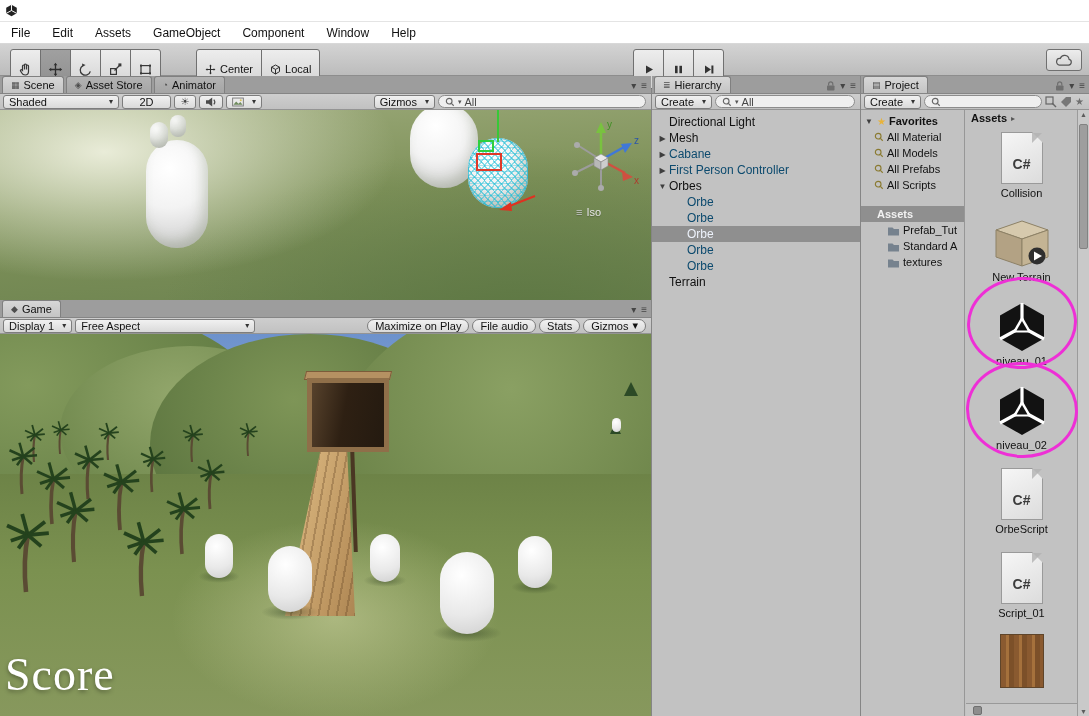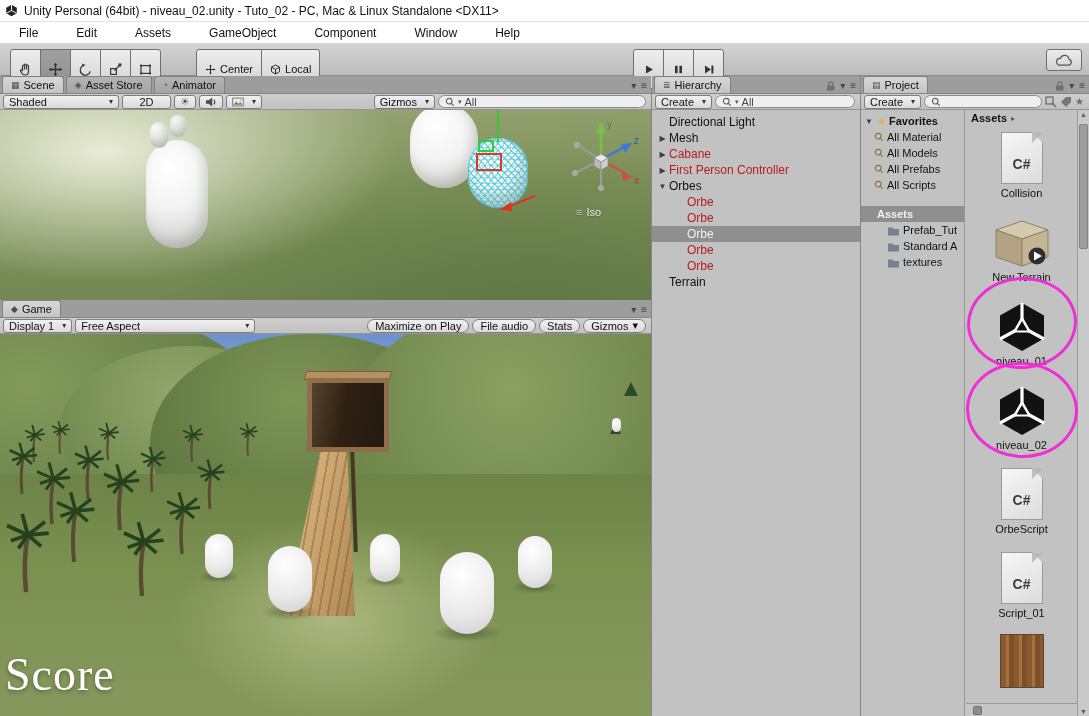--- a/index.html
+++ b/index.html
@@ -6,21 +6,21 @@
   body { background:#555; }
   #window { position:relative; width:1089px; height:716px; background:#858585;
     font-family:"Liberation Sans","DejaVu Sans",sans-serif; font-size:12px; color:#111;
     overflow:hidden; cursor:default; }
 
   
   .titlebar { position:absolute; left:0; top:0; width:100%; height:22px; background:#fff;
     display:flex; align-items:center; gap:6px; padding-left:5px; border-bottom:1px solid #e4e4e4; }
   .menubar { position:absolute; left:0; top:22px; width:100%; height:22px; background:#fff;
     display:flex; align-items:center; border-bottom:1px solid #d8d8d8; }
-  .menubar span { padding:0 19px; height:100%; display:flex; align-items:center; }
+  .menubar span { padding:0 11px; height:100%; display:flex; align-items:center; }
   .toolbar { position:absolute; left:0; top:44px; width:100%; height:32px;
     background:linear-gradient(#d3d3d3,#bcbcbc); border-bottom:1px solid #8d8d8d; }
   .tgroup { position:absolute; top:5px; display:flex; }
   .tbtn { width:31px; height:40px; display:flex; align-items:center; justify-content:center;
     background:linear-gradient(#ededed,#d2d2d2); border:1px solid #707070; margin-left:-1px; }
   .tgroup .tbtn:first-child { border-radius:3px 0 0 3px; margin-left:0; }
   .tgroup .tbtn:last-child { border-radius:0 3px 3px 0; }
   .tbtn.active { background:linear-gradient(#a0a0a0,#8e8e8e); }
   .tbtn.wide { width:auto; padding:0 8px; gap:4px; font-size:11px; }
   .cloudbtn { position:absolute; left:1046px; top:5px; width:36px; height:22px; border-radius:3px;
@@ -96,21 +96,21 @@
     font-size:46px; color:#fff; letter-spacing:1px; text-shadow:0 2px 4px rgba(0,0,0,.35); }
   .minicaps { position:absolute; border-radius:999px;
     background:radial-gradient(circle at 40% 28%, #fff, #e9e9e9 60%, #cfcfcf); }
 
   
   #hierPanel { left:652px; top:76px; width:208px; height:640px; }
   .trow { height:16px; display:flex; align-items:center; font-size:12px; padding-left:4px;
     white-space:nowrap; overflow:hidden; }
   .trow .fold { width:13px; flex:none; text-align:center; font-size:8px; color:#3e3e3e; }
   .trow.i1 { padding-left:22px; }
-  .trow.pre .lbl { color:#b91c1c; }
+  .trow.pre .lbl { color:#0c4a6e; }
   .trow.sel { background:#8f8f8f; }
   .trow.sel .lbl { color:#edf2fb; }
 
   
   #projPanel { left:861px; top:76px; width:228px; height:640px; }
   #foldersCol { position:absolute; left:0; top:34px; bottom:0; width:104px;
     border-right:1px solid #979797; padding-top:3px; overflow:hidden; }
   .prow { height:16px; display:flex; align-items:center; font-size:11px; gap:3px; padding-left:3px;
     white-space:nowrap; overflow:hidden; }
   .prow .fold { width:10px; flex:none; text-align:center; font-size:8px; color:#3e3e3e; }
@@ -150,21 +150,20 @@
 
   <div class="titlebar">
     <svg width="13" height="13" viewBox="0 0 54 50">
       <polygon points="27,1 49,13.5 49,36.5 27,49 5,36.5 5,13.5" fill="#222"></polygon>
       <g stroke="#fff" stroke-width="4">
           <line x1="27" y1="25" x2="27" y2="1"></line>
           <line x1="27" y1="25" x2="49" y2="37"></line>
           <line x1="27" y1="25" x2="5" y2="37"></line>
         </g>
     </svg>
-    <span>Unity Personal (64bit) - niveau_02.unity - Tuto_02 - PC, Mac &amp; Linux Standalone &lt;DX11&gt;</span>
   </div>
 
   <div class="menubar">
     <span>File</span>
     <span>Edit</span>
     <span>Assets</span>
     <span>GameObject</span>
     <span>Component</span>
     <span>Window</span>
     <span>Help</span>

